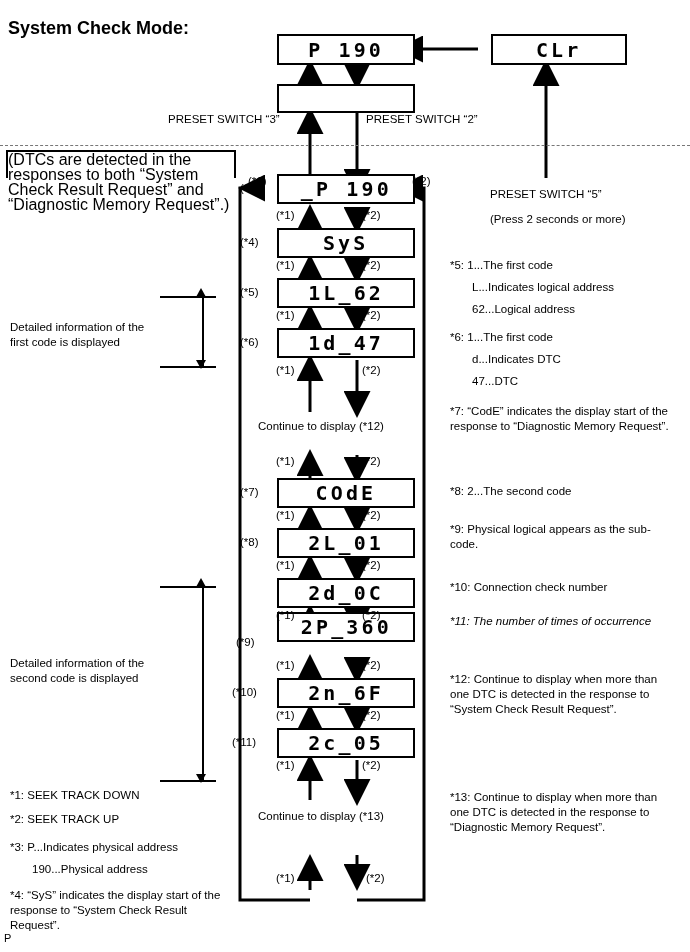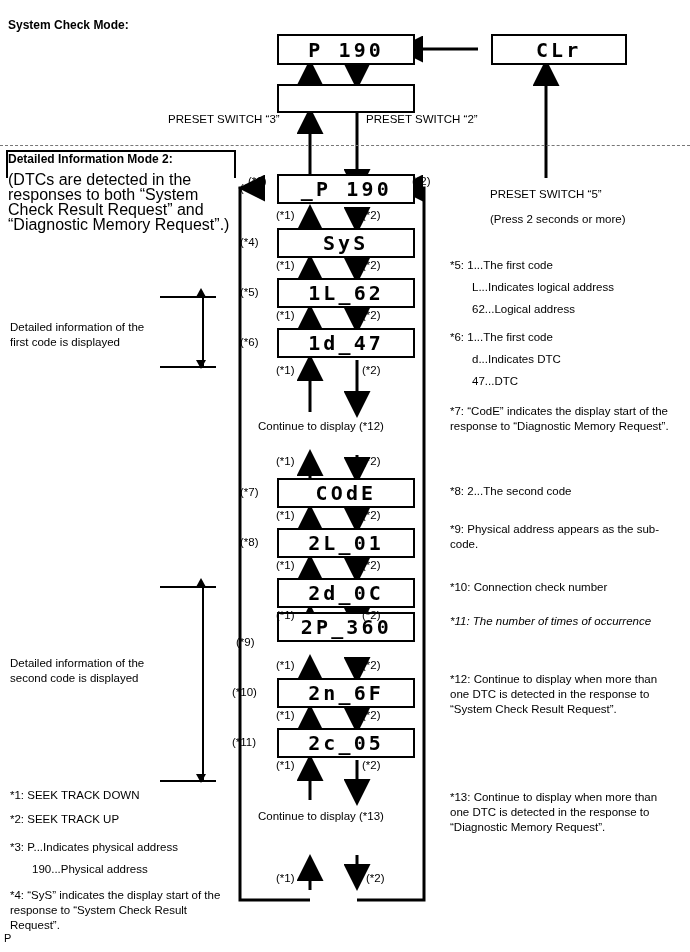--- a/index.html
+++ b/index.html
@@ -5,21 +5,21 @@
   html,body{margin:0;padding:0;}
   body{
     width:690px;height:952px;position:relative;
     background:#ffffff;
     font-family:"Liberation Sans", sans-serif;
     font-size:12px;
     color:#000000;
     overflow:hidden;
   }
   .abs{position:absolute;}
-  .ttl{font-weight:bold;font-size:12px;}
+  .ttl{font-weight:bold;font-size:18px;}
   .txt{font-size:16px;line-height:15px;}
   .sm{font-size:11px;}
   
   .lcd{
     position:absolute;
     border:2px solid #000;
     background:#fff;
     box-sizing:border-box;
     display:flex;align-items:center;justify-content:center;
     font-family:"DejaVu Sans Mono", monospace;
@@ -120,21 +120,20 @@
 <div class="lcd" style="left:478px;top:34px;width:136px;height:31px;">
   <span class="lcdseg">CLr</span>
 </div>
 
 <div class="label" style="left:168px;top:113px;">PRESET SWITCH “3”</div>
 <div class="label" style="left:366px;top:113px;">PRESET SWITCH “2”</div>
 
 <div class="dashed" style="left:0px;top:145px;width:690px;"></div>
 
 <div class="abs" style="left:8px;top:152px;width:232px;">
-  <div class="ttl" style="margin-bottom:6px;">Detailed Information Mode 2:</div>
   <div class="txt">(DTCs are detected in the responses to both “System Check Result Request” and “Diagnostic Memory Request”.)</div>
 </div>
 
 <div class="vline" style="left:6px;top:150px;height:28px;"></div>
 <div class="hline" style="left:6px;top:150px;width:230px;"></div>
 <div class="vline" style="left:234px;top:150px;height:28px;"></div>
 
 <div class="lcd" style="left:264px;top:174px;width:138px;height:30px;">
   <span class="lcdseg">_P 190</span>
 </div>
@@ -239,19 +238,19 @@
 <div class="note" style="left:450px;top:258px;">*5: 1...The first code</div>
 <div class="note" style="left:472px;top:280px;">L...Indicates logical address</div>
 <div class="note" style="left:472px;top:302px;">62...Logical address</div>
 
 <div class="note" style="left:450px;top:330px;">*6: 1...The first code</div>
 <div class="note" style="left:472px;top:352px;">d...Indicates DTC</div>
 <div class="note" style="left:472px;top:374px;">47...DTC</div>
 
 <div class="note" style="left:450px;top:404px;width:228px;">*7: “CodE” indicates the display start of the response to “Diagnostic Memory Request”.</div>
 <div class="note" style="left:450px;top:484px;width:228px;">*8: 2...The second code</div>
-<div class="note" style="left:450px;top:522px;width:228px;">*9: Physical address appears as the sub-code.</div>
+<div class="note" style="left:450px;top:522px;width:228px;">*9: Physical logical appears as the sub-code.</div>
 <div class="note" style="left:450px;top:580px;width:228px;">*10: Connection check number</div>
 <div class="note" style="left:450px;top:614px;width:228px;font-style:italic;">*11: The number of times of occurrence</div>
 <div class="note" style="left:450px;top:672px;width:228px;">*12: Continue to display when more than one DTC is detected in the response to “System Check Result Request”.</div>
 <div class="note" style="left:450px;top:790px;width:228px;">*13: Continue to display when more than one DTC is detected in the response to “Diagnostic Memory Request”.</div>
 
 <div class="abs sm" style="left:4px;top:932px;">P</div>
 
 </body></html>

